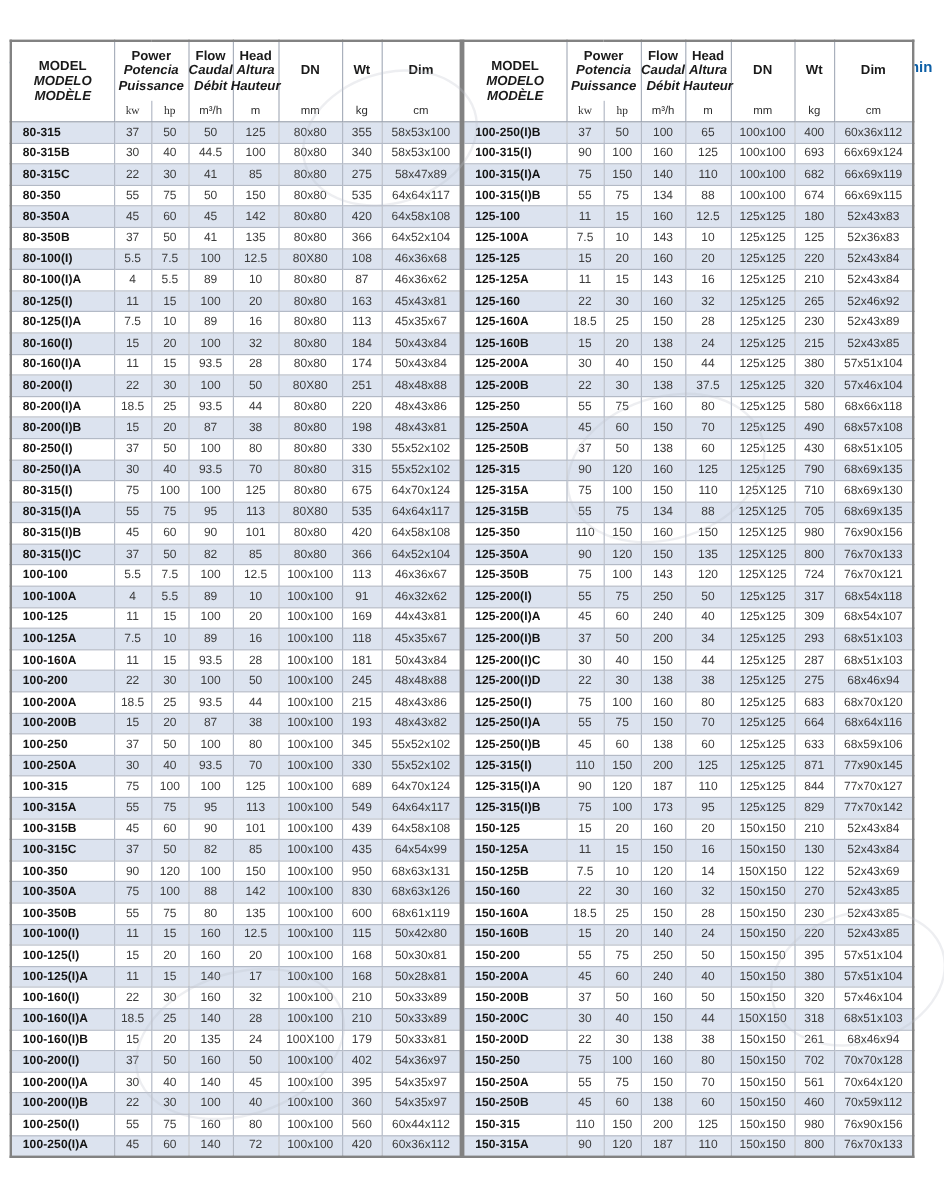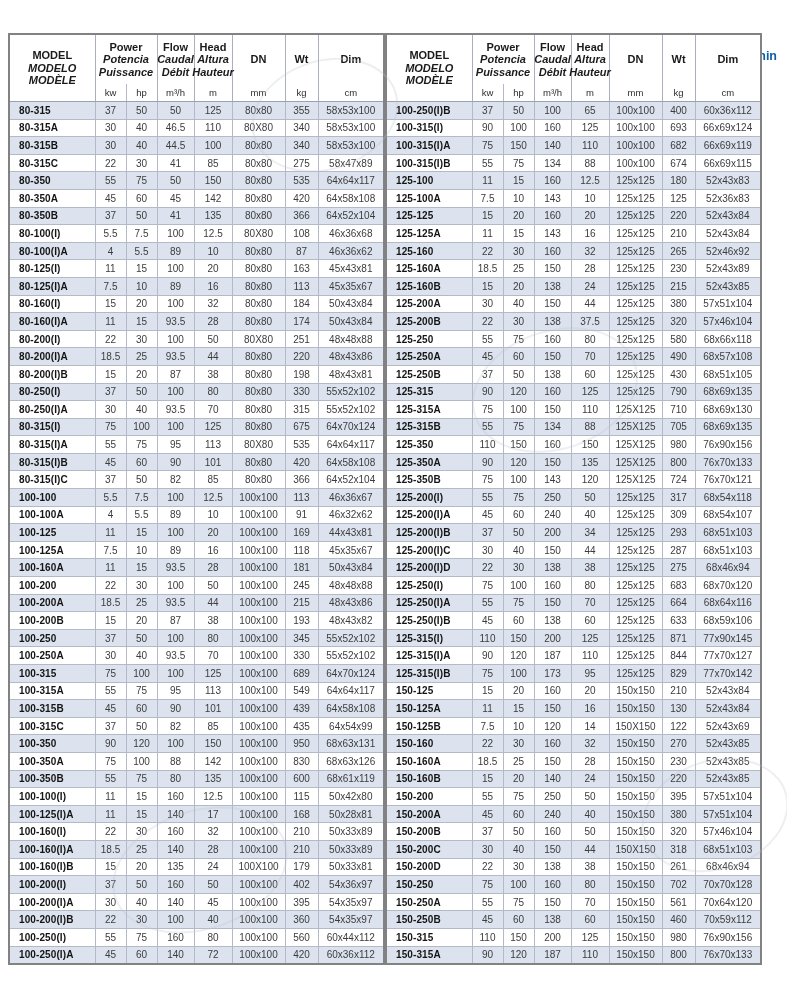--- a/index.html
+++ b/index.html
@@ -32,21 +32,21 @@
     padding: 0; height: 66px; background: #fff; font-size: 11px; color: #1a1a1a;
     vertical-align: top; }
   .hwrap { display: flex; flex-direction: column; height: 66px; }
   .hlabels { flex: 1; display: flex; flex-direction: column; justify-content: center;
     align-items: center; line-height: 12.5px; font-weight: bold; }
   .hlabels .bi { font-style: italic; }
   .hwrap.center-all .hlabels { justify-content: center; }
   .hunit { height: 17px; display: flex; align-items: center; justify-content: center;
     font-size: 9.5px; font-weight: normal; color: #2e2e2e; }
   .unit-split { height: 17px; display: flex; font-size: 9.5px; font-weight: normal; color: #2e2e2e; }
-  .unit-split .u { flex: 1; display: flex; align-items: center; justify-content: center; }
+  .unit-split .u { flex: 1; display: flex; align-items: center; justify-content: center; font-family: Liberation Serif, serif; }
   .unit-split .u.first { border-right: 1px solid #b3bac6; }
 
   tbody td { border: 1px solid #b3bac6; height: 17.6px; padding: 0 2px;
     font-size: 10px; color: #3c3c3c; text-align: center; white-space: nowrap;
     overflow: hidden; }
   tbody td.model { text-align: left; padding-left: 9px; font-weight: bold;
     color: #141414; letter-spacing: .1px; }
   tbody tr:nth-child(odd) td { background: #dce3ef; }
   tbody tr:nth-child(even) td { background: #ffffff; }
 
@@ -161,30 +161,20 @@
           <td class="model">80-315</td>
           <td>37</td>
           <td>50</td>
           <td>50</td>
           <td>125</td>
           <td>80x80</td>
           <td>355</td>
           <td>58x53x100</td>
         </tr>
         <tr>
-          <td class="model">80-315A</td>
-          <td>30</td>
-          <td>40</td>
-          <td>46.5</td>
-          <td>110</td>
-          <td>80X80</td>
-          <td>340</td>
-          <td>58x53x100</td>
-        </tr>
-        <tr>
           <td class="model">80-315B</td>
           <td>30</td>
           <td>40</td>
           <td>44.5</td>
           <td>100</td>
           <td>80x80</td>
           <td>340</td>
           <td>58x53x100</td>
         </tr>
         <tr>
@@ -549,20 +539,30 @@
         </tr>
         <tr>
           <td class="model">100-100(I)</td>
           <td>11</td>
           <td>15</td>
           <td>160</td>
           <td>12.5</td>
           <td>100x100</td>
           <td>115</td>
           <td>50x42x80</td>
+        </tr>
+        <tr>
+          <td class="model">100-125(I)</td>
+          <td>15</td>
+          <td>20</td>
+          <td>160</td>
+          <td>20</td>
+          <td>100x100</td>
+          <td>168</td>
+          <td>50x30x81</td>
         </tr>
         <tr>
           <td class="model">100-125(I)A</td>
           <td>11</td>
           <td>15</td>
           <td>140</td>
           <td>17</td>
           <td>100x100</td>
           <td>168</td>
           <td>50x28x81</td>

